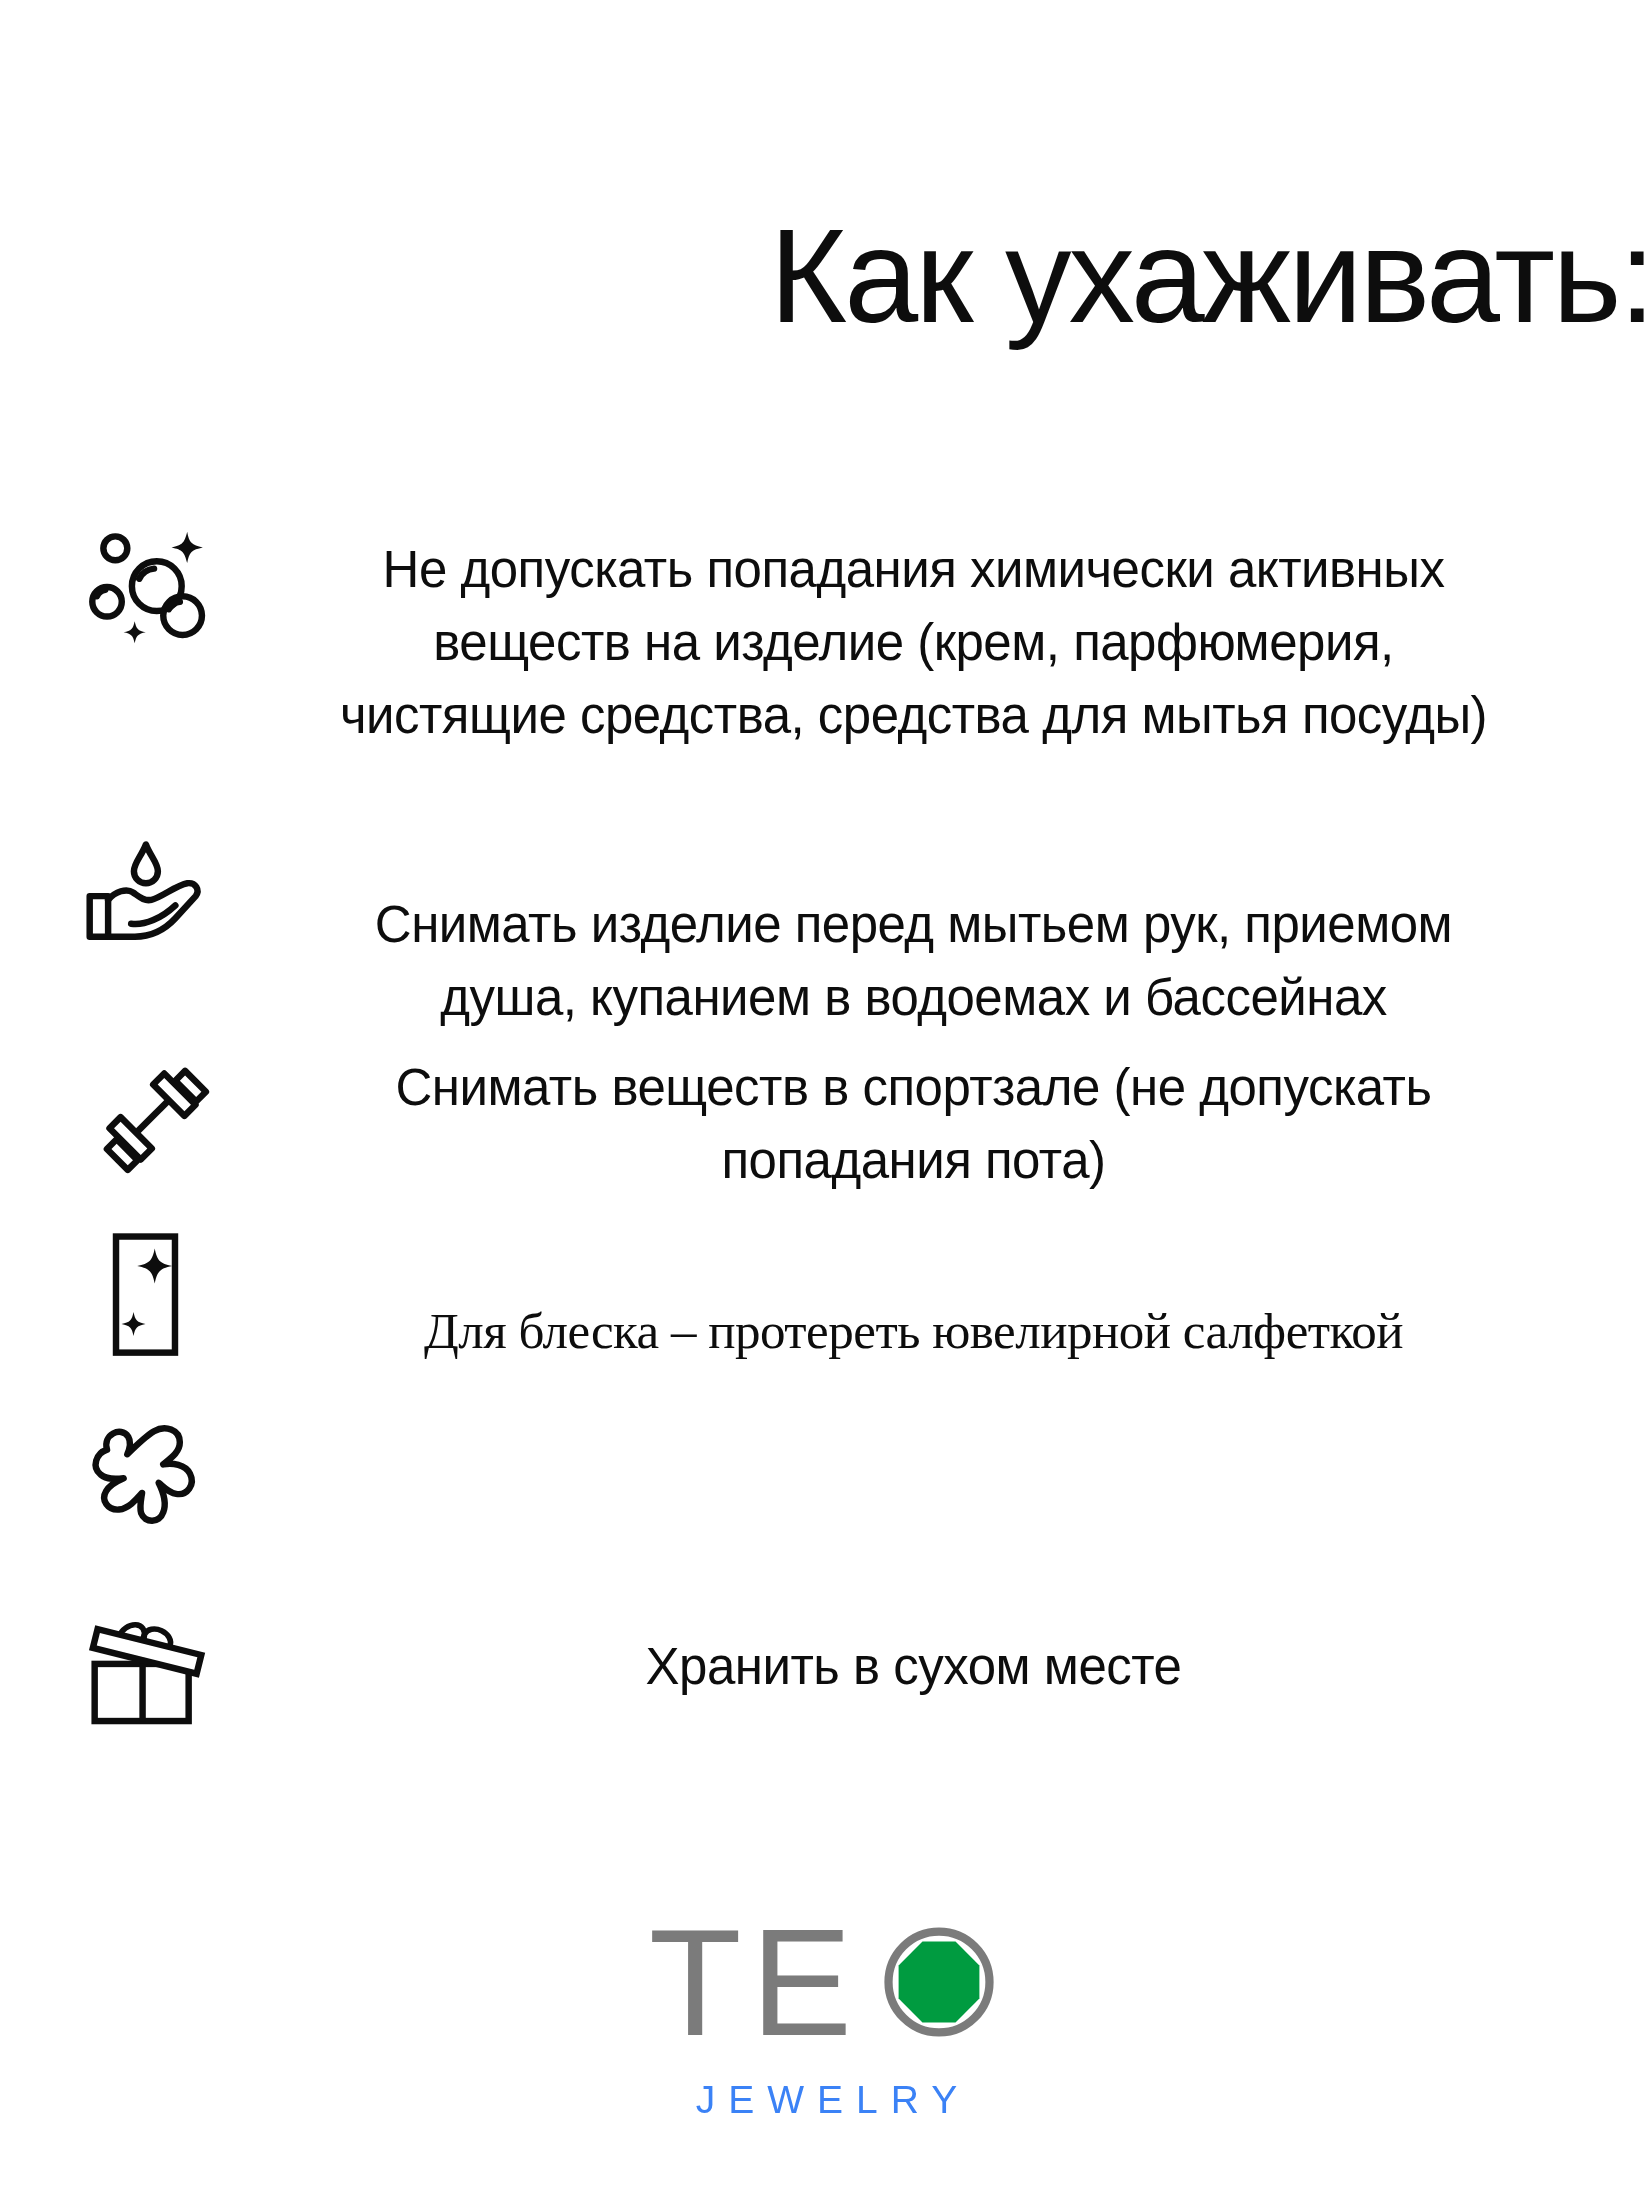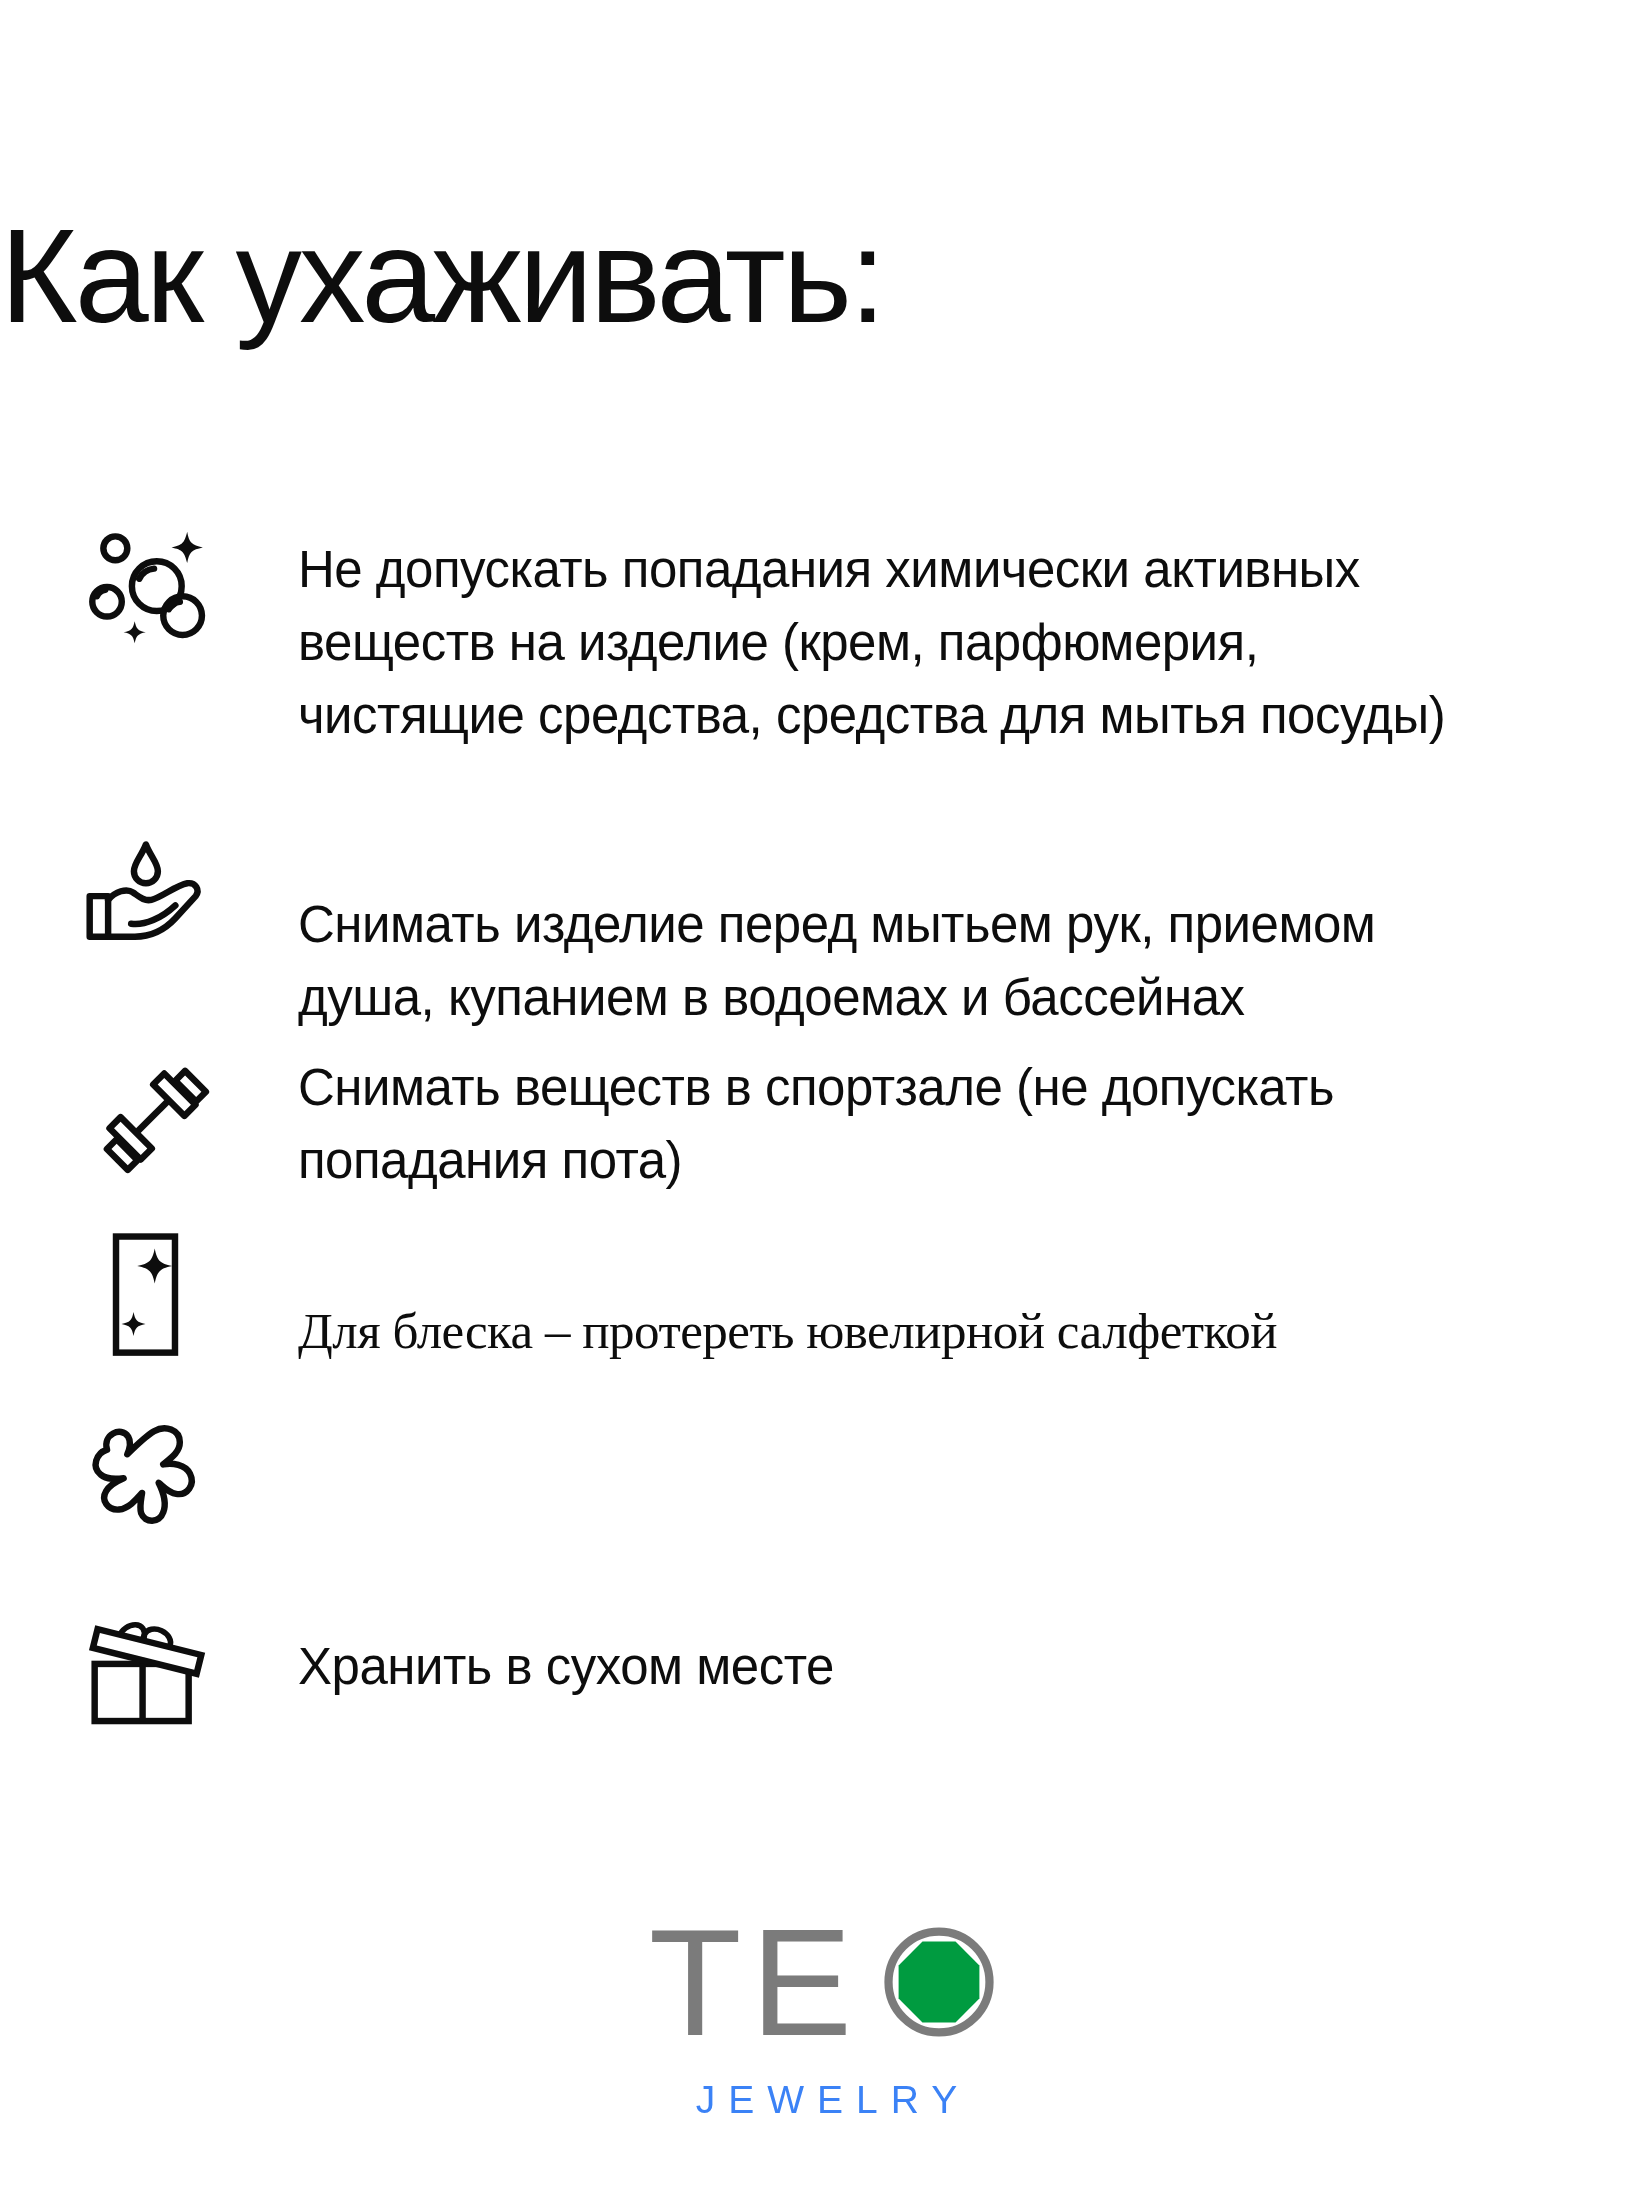--- a/index.html
+++ b/index.html
@@ -7,40 +7,41 @@
     position:relative;
     width:1653px;height:2204px;
     background:#ffffff;
     font-family:"Liberation Sans", sans-serif;
     color:#0d0d0d;
     overflow:hidden;
   }
   .title{
     position:absolute;
     top:200px;left:0;right:0;
-    text-align:left;
+    text-align:right;
     font-size:133px;
     font-weight:400;
     letter-spacing:-2.8px;
     color:#0d0d0d;
     white-space:nowrap;
   }
   .icon{
     position:absolute;
     width:129px;height:129px;
   }
   .item-text{
     position:absolute;
     left:298px;
     width:1231px;
     font-size:51px;
     line-height:73px;
     letter-spacing:-0.5px;
     white-space:pre-line;
     color:#0d0d0d;
+    text-align:center;
   }
   
   #icon-0{left:84px;top:529px;}   #text-0{top:533px;}
   #icon-1{left:86px;top:839px;}   #text-1{top:888px;}
   #icon-2{left:88px;top:1052px;}  #text-2{top:1051px;}
   #icon-3{left:81px;top:1231px;}  #text-3{top:1295px;font-family:Liberation Serif, serif;}
   #icon-4{left:84px;top:1422px;}  #text-4{top:1414px;}
   #icon-5{left:79px;top:1616px;}  #text-5{top:1630px;}
 
   .logo{

